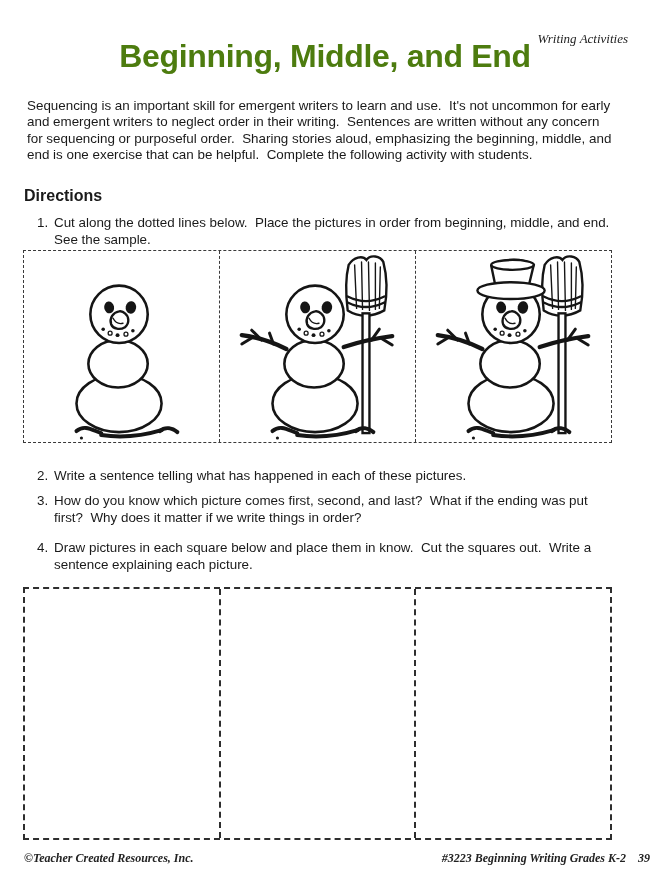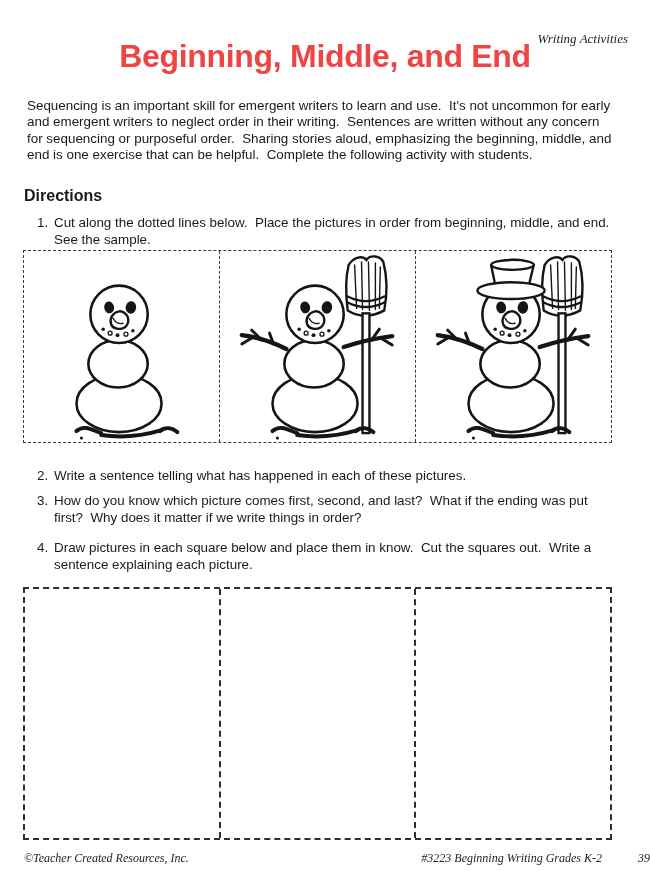--- a/index.html
+++ b/index.html
@@ -7,21 +7,21 @@
     position:relative;width:650px;height:871px;background:#ffffff;
     font-family:"Liberation Sans", sans-serif;color:#1a1a1a;overflow:hidden;
     margin:0 auto;
   }
   .hdr-right{
     position:absolute;top:11px;right:22px;
     font-family:"Liberation Serif", serif;font-style:italic;font-size:13px;color:#222;margin-top:20px;
   }
   .title{
     position:absolute;top:38px;left:0;width:100%;margin:0;text-align:center;
-    font-size:32px;font-weight:700;letter-spacing:-0.3px;color:#ef4444;
+    font-size:32px;font-weight:700;letter-spacing:-0.3px;color:#4d7c0f;
   }
   .intro{
     position:absolute;top:95px;left:24px;width:589px;margin:3px;
     font-size:13.4px;line-height:16.4px;white-space:pre-wrap;
   }
   .dir-head{
     position:absolute;top:187px;left:24px;font-size:16px;font-weight:700;
   }
   .dir{
     position:absolute;left:37px;right:36px;display:flex;
@@ -44,25 +44,25 @@
 
   .drawbox{
     position:absolute;top:587px;left:23px;width:589px;height:253px;
     box-sizing:border-box;border:2px dashed #2e2e2e;display:flex;
   }
   .drawbox .cell{flex:1;box-sizing:border-box;}
   .drawbox .cell + .cell{border-left:2px dashed #2e2e2e;}
 
   .footer-left,.footer-center,.footer-right{
     position:absolute;top:851px;
-    font-family:"Liberation Serif", serif;font-style:italic;font-size:12px;color:#222;
+    font-family:"Liberation Serif", serif;font-style:italic;font-size:12px;color:#222;font-weight:bold;
   }
   .footer-left{left:24px;}
   .footer-center{left:0;width:100%;text-align:right;}
-  .footer-right{right:48px;}
+  .footer-right{right:24px;}
 
   
   .ball{fill:#fff;stroke:#151515;stroke-width:2.6;}
   .coal{fill:#151515;stroke:none;}
   .dotm{fill:#fff;stroke:#151515;stroke-width:1.3;}
   .ln{stroke:#151515;stroke-width:2.4;fill:none;stroke-linecap:round;}
   .lnf{stroke:#151515;stroke-width:2.4;fill:#fff;stroke-linecap:round;}
   .fine{stroke:#151515;stroke-width:1.4;fill:none;stroke-linecap:round;}
   .thick{stroke:#151515;stroke-width:4;fill:none;stroke-linecap:round;}
   .arm{stroke:#151515;stroke-width:4.4;fill:none;stroke-linecap:round;}

